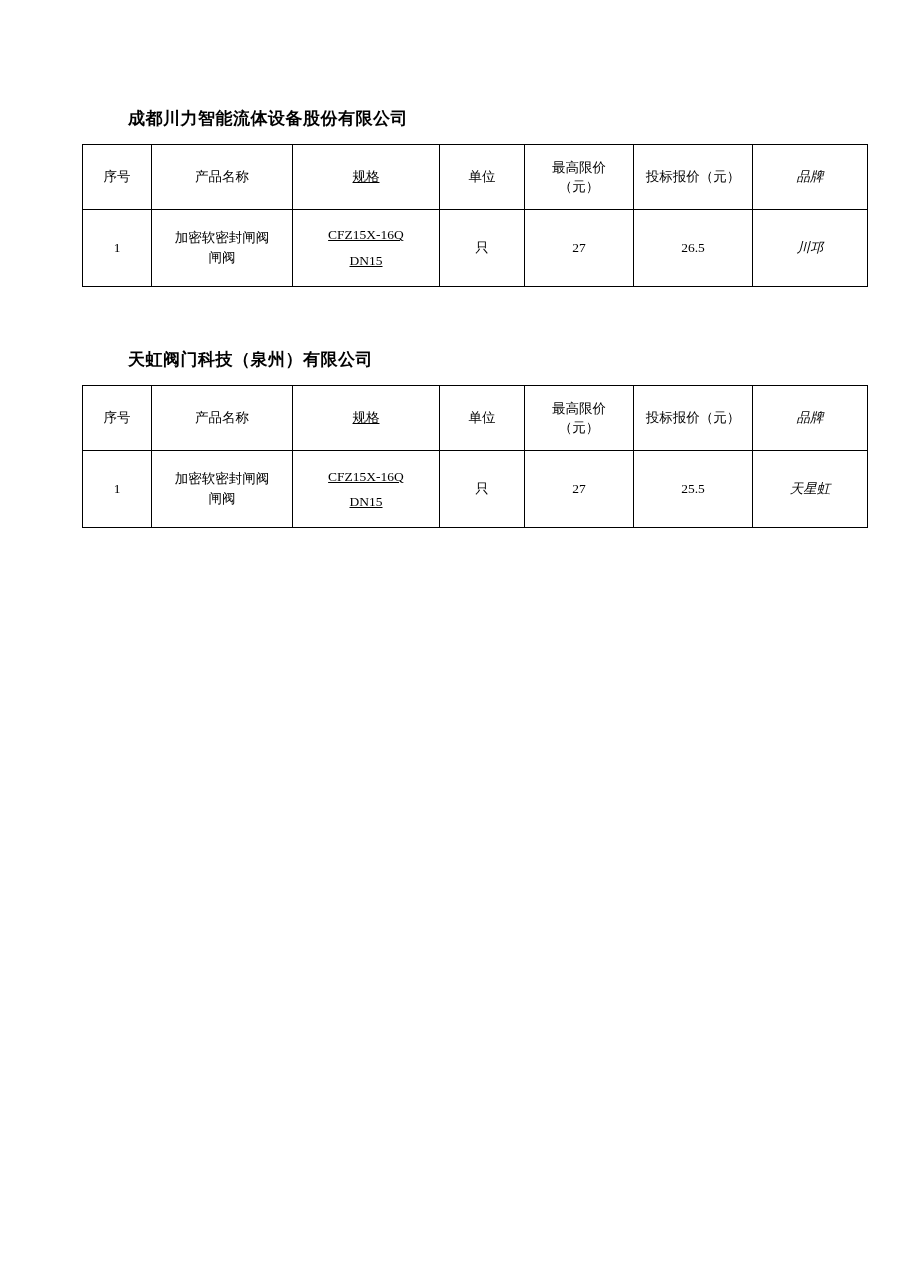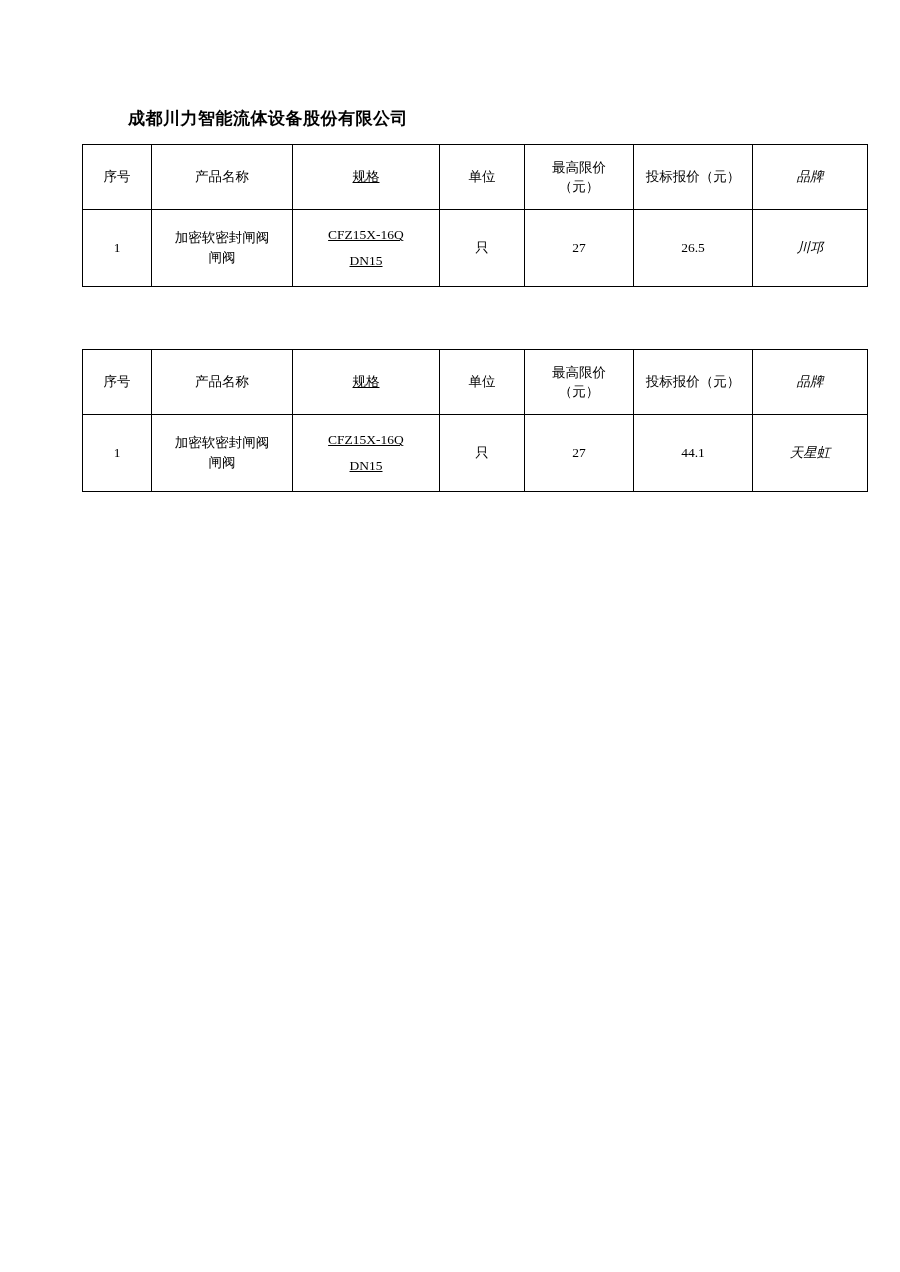--- a/index.html
+++ b/index.html
@@ -140,20 +140,21 @@
           <td class="col-unit">只</td>
           <td class="col-limit">27</td>
           <td class="col-price">26.5</td>
           <td class="col-brand">川邛</td>
         </tr>
       </tbody>
     </table>
   </div>
 
   <div class="section">
+    <div class="section-title">天虹阀门科技（泉州）有限公司</div>
 
     <table class="bid-table">
       <thead>
         <tr>
           <th class="col-no">
             <span class="two-line">
               <span>序号</span>
             </span>
           </th>
           <th class="col-name">
@@ -195,20 +196,20 @@
           <td class="col-name name-cell">
             <span>加密软密封闸阀</span>
             <span>闸阀</span>
           </td>
           <td class="col-spec spec-cell">
             <span>CFZ15X-16Q</span>
             <span>DN15</span>
           </td>
           <td class="col-unit">只</td>
           <td class="col-limit">27</td>
-          <td class="col-price">44.1</td>
+          <td class="col-price">25.5</td>
           <td class="col-brand">天星虹</td>
         </tr>
       </tbody>
     </table>
   </div>
 
 </div>
 
 </body></html>

